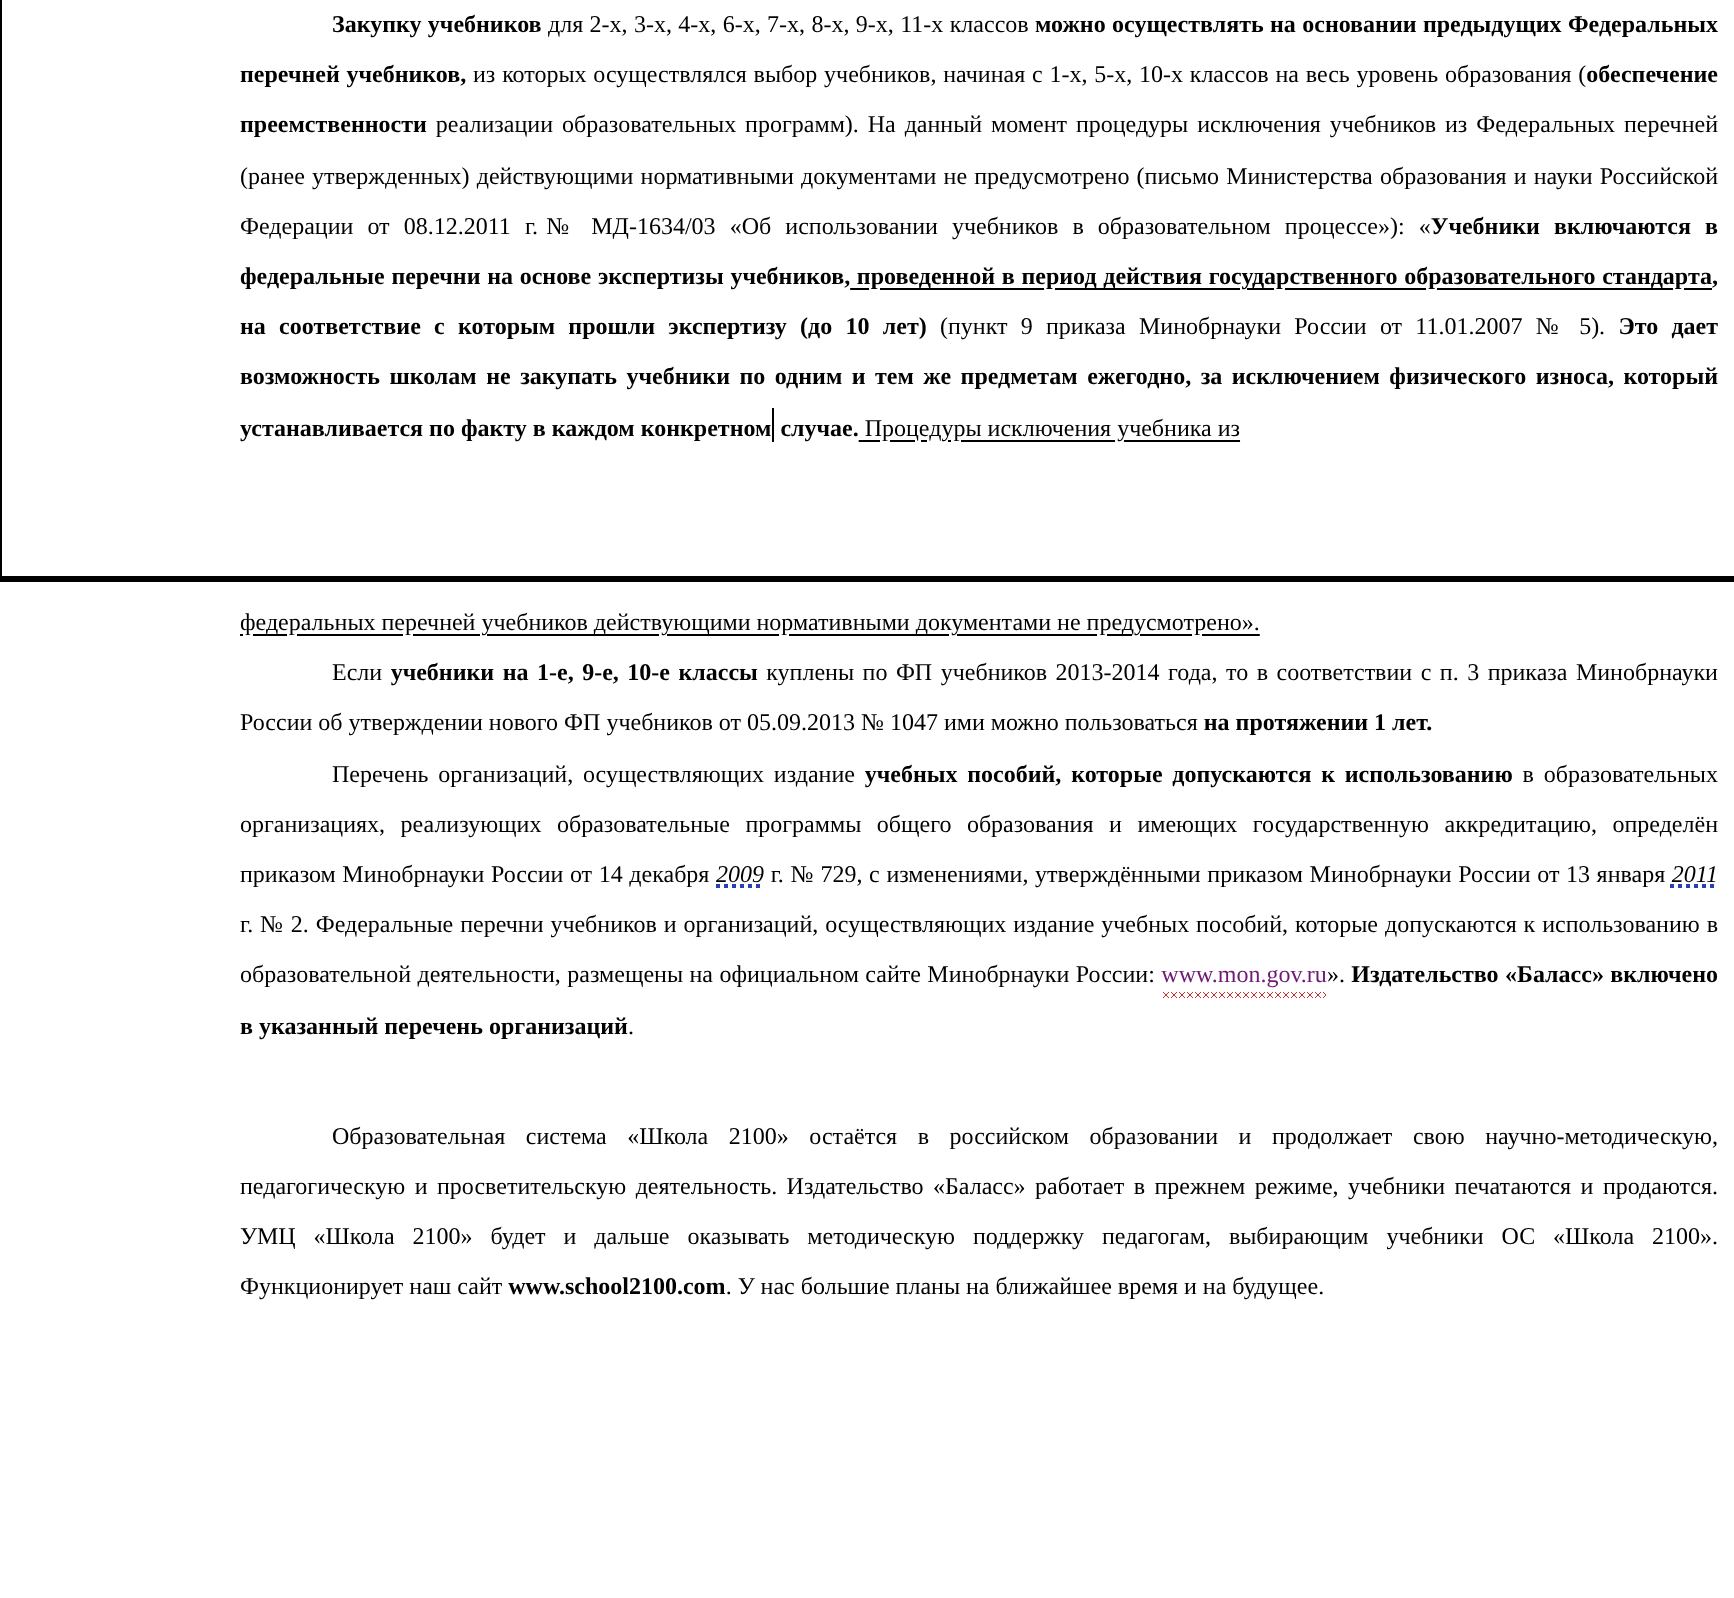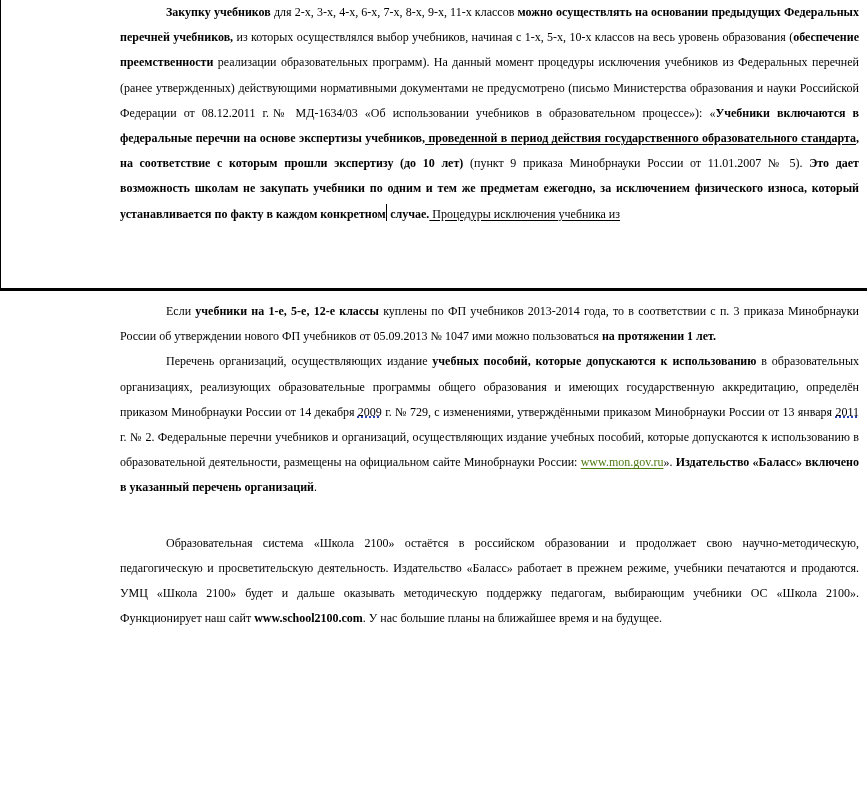--- a/index.html
+++ b/index.html
@@ -79,24 +79,24 @@
     text-decoration-thickness: 1px;
     text-underline-offset: 1px;
   }
   
   .gr {
     text-decoration: underline;
     text-decoration-style: dotted;
     text-decoration-color: #2a3fb0;
     text-decoration-thickness: 1.5px;
     text-underline-offset: 1px;
+    font-style: italic;
   }
   .link-sp {
-    color: #4d7c0f;
-    text-decoration: underline;
+    color: #701a75;
     text-underline-offset: 2px;
     position: relative;
   }
   .link-sp .wav {
     position: absolute;
     left: 0; right: 0; bottom: -5px;
     height: 3px;
     background-image:
       linear-gradient(45deg, transparent 45%, #d02b2b 45%, #d02b2b 55%, transparent 55%),
       linear-gradient(-45deg, transparent 45%, #d02b2b 45%, #d02b2b 55%, transparent 55%);
@@ -126,22 +126,23 @@
   <div class="page-section sec-top">
 
     <p class="para indent"><b>Закупку учебников</b><span>  для 2-х, 3-х, 4-х, 6-х, 7-х, 8-х, 9-х, 11-х классов </span><b>можно осуществлять на основании предыдущих Федеральных перечней учебников,</b><span> из которых осуществлялся выбор учебников, начиная с 1-х, 5-х, 10-х классов на весь уровень образования (</span><b>обеспечение преемственности</b><span> реализации образовательных программ). На данный момент процедуры исключения учебников из Федеральных перечней (ранее утвержденных) действующими нормативными документами не предусмотрено (письмо Министерства образования и науки Российской Федерации от 08.12.2011 г.№ МД-1634/03 «Об использовании учебников в образовательном процессе»): «</span><b>Учебники включаются в федеральные перечни на основе экспертизы учебников,</b><span class="bu"> проведенной в период действия государственного образовательного стандарта</span><b>, на соответствие с которым прошли экспертизу (до 10 лет)</b><span> (пункт 9 приказа Минобрнауки России от 11.01.2007 № 5). </span><b>Это дает возможность школам не закупать учебники по одним и тем же предметам ежегодно, за исключением физического износа, который устанавливается по факту в каждом конкретном</b><span class="caret"></span><b> случае.</b><span class="u"> Процедуры исключения учебника из</span></p>
 
   </div>
 
   <hr class="page-break-rule">
 
   <div class="page-section sec-bottom">
 
+    <p class="para noindent"><span class="u">федеральных перечней учебников действующими нормативными документами не предусмотрено».</span></p>
 
-    <p class="para indent"><span>Если </span><b>учебники на 1-е, 5-е, 12-е классы</b><span> куплены по ФП учебников 2013-2014 года, то в соответствии с п. 3 приказа </span><span class="sp">Минобрнауки</span><span> России об утверждении нового ФП учебников от 05.09.2013 № 1047 ими можно  пользоваться </span><b>на протяжении 1 лет.</b></p>
+    <p class="para indent"><span>Если </span><b>учебники на 1-е, 9-е, 10-е классы</b><span> куплены по ФП учебников 2013-2014 года, то в соответствии с п. 3 приказа </span><span class="sp">Минобрнауки</span><span> России об утверждении нового ФП учебников от 05.09.2013 № 1047 ими можно  пользоваться </span><b>на протяжении 1 лет.</b></p>
 
     <p class="para indent"><span> Перечень организаций, осуществляющих издание </span><b>учебных пособий, которые допускаются к использованию</b><span> в образовательных организациях, реализующих образовательные программы общего образования и имеющих государственную аккредитацию, определён приказом </span><span class="sp">Минобрнауки</span><span> России от 14 декабря </span><span class="gr">2009</span><span> г. № 729, с изменениями, утверждёнными приказом Минобрнауки России от 13 января </span><span class="gr">2011</span><span> г. № 2. Федеральные перечни учебников и организаций, осуществляющих издание учебных пособий, которые допускаются к использованию в образовательной деятельности, размещены на официальном сайте Минобрнауки России: </span><span class="link-sp"><span>www.mon.gov.ru</span><span class="wav"></span></span><span>». </span><b>Издательство «Баласс» включено в указанный перечень организаций</b><span>.</span></p>
 
     <div class="vspace"></div>
 
     <p class="para indent"><span>Образовательная система «Школа 2100» остаётся в российском образовании и продолжает свою научно-методическую, педагогическую и просветительскую деятельность. Издательство «Баласс» работает в прежнем режиме, учебники печатаются и продаются. УМЦ «Школа 2100» будет и дальше оказывать методическую поддержку педагогам, выбирающим учебники ОС «Школа 2100». Функционирует наш сайт </span><b>www.school2100.com</b><span>. У нас большие планы на ближайшее время и на будущее.</span></p>
 
   </div>
 
 </div>

